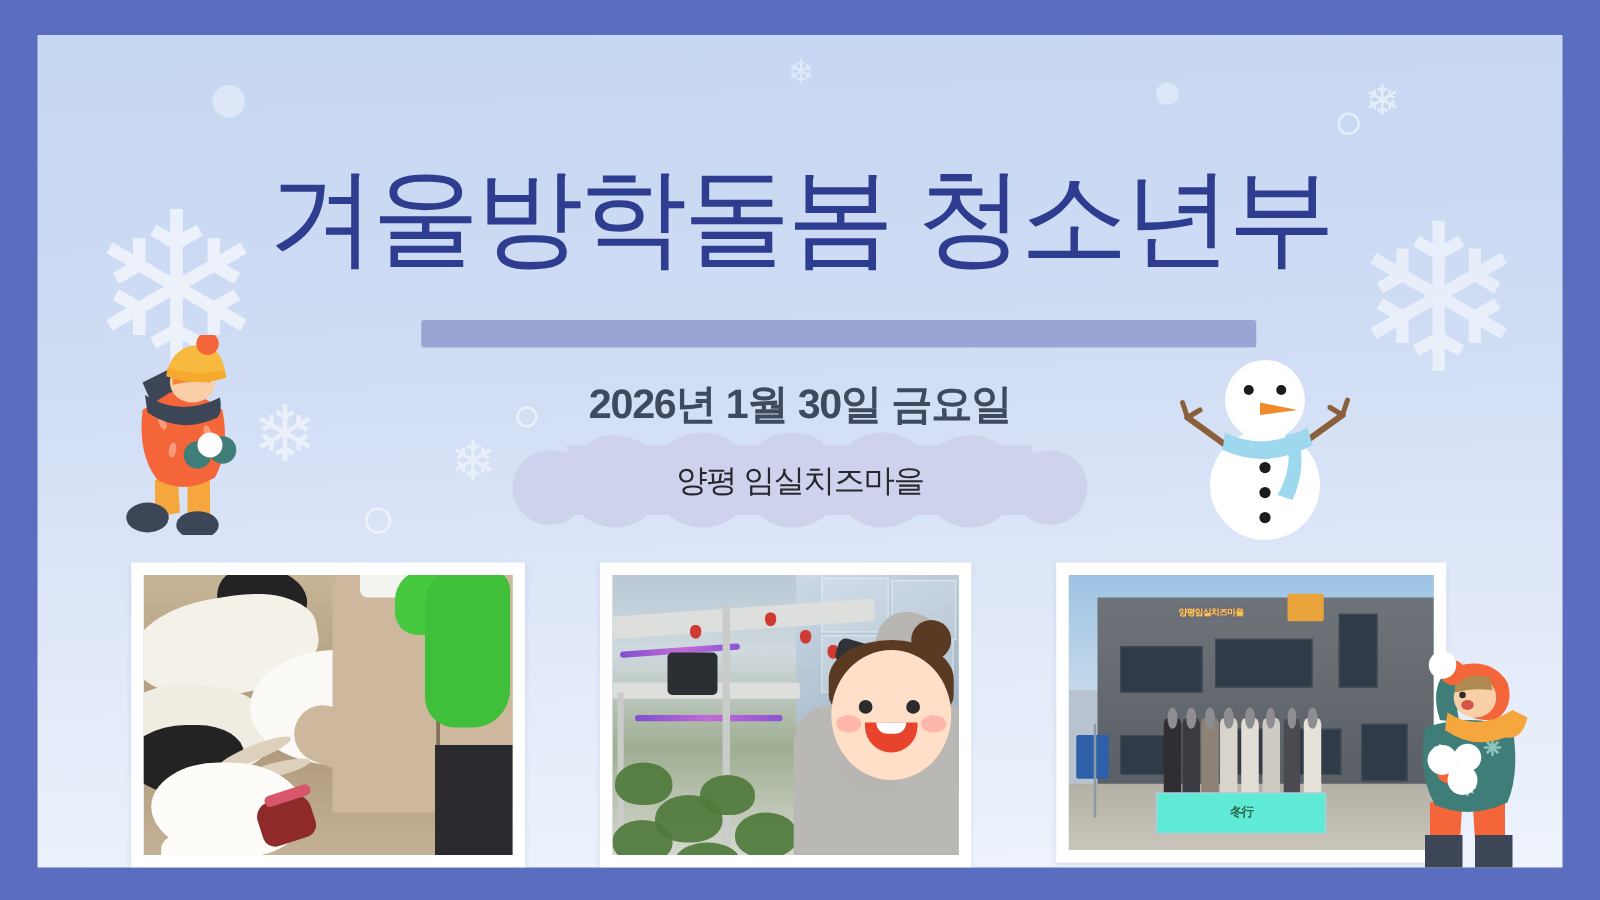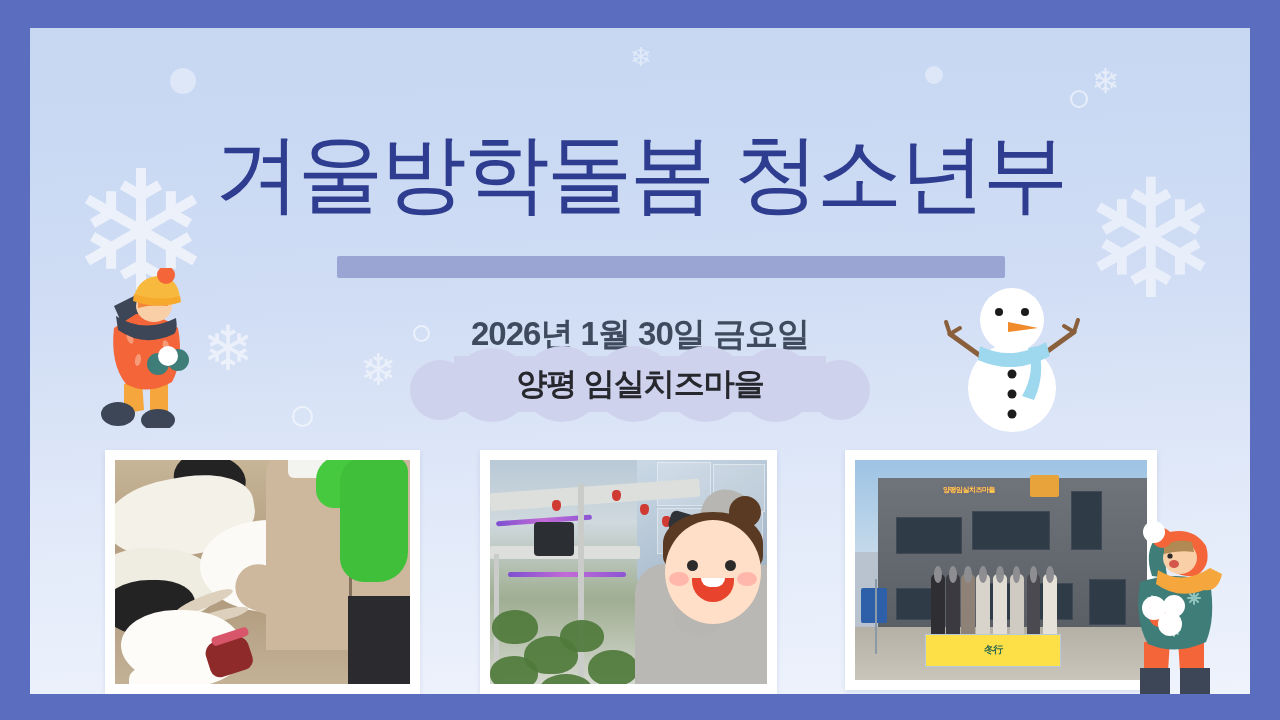--- a/index.html
+++ b/index.html
@@ -49,31 +49,31 @@
   .title{
     position:absolute;top:88px;left:0;right:0;text-align:center;
     font-size:86px;font-weight:normal;color:#2e3d8f;letter-spacing:-3px;
     white-space:nowrap;
   }
   .rule{
     position:absolute;top:228px;left:307px;width:668px;height:22px;
     background:#9ba5d4;border-radius:2px;
   }
   .date{
-    position:absolute;top:284px;left:0;right:0;text-align:center;
+    position:absolute;top:273px;left:0;right:0;text-align:center;
     font-size:33px;font-weight:bold;color:#3f4a5e;letter-spacing:-1px;
   }
 
   
   .cloud-wrap{position:absolute;top:318px;left:50%;transform:translateX(-50%);width:460px;height:76px;}
   .cloud-wrap .c{position:absolute;background:#cfd2ec;border-radius:50%;}
   .cloud-wrap .bar{position:absolute;left:44px;right:44px;top:10px;height:56px;background:#cfd2ec;}
   .cloud-wrap .label{
     position:absolute;inset:0;display:flex;align-items:center;justify-content:center;
-    font-size:31px;font-weight:bold;color:#26282e;letter-spacing:-1px;
+    font-size:25px;font-weight:normal;color:#26282e;letter-spacing:-1px;
   }
 
   
   .photos{position:absolute;top:422px;left:0;width:100%;height:246px;}
   .frame{
     position:absolute;background:#ffffff;padding:10px;box-sizing:border-box;
     box-shadow:0 2px 5px rgba(60,80,140,.13);
   }
   .frame .ph{position:relative;width:100%;height:100%;overflow:hidden;background:#b9c3cf;}
   .p1{left:75px;  top:0px; width:315px;height:244px;}
@@ -131,21 +131,21 @@
   .b-win{position:absolute;background:#2f3b47;border:1px solid #3f4a56;}
   .b-sign{position:absolute;left:16%;top:9%;width:46%;height:9%;background:transparent;
           font-size:7px;font-weight:bold;color:#ffd84d;letter-spacing:-.5px;white-space:nowrap;
           display:flex;align-items:center;justify-content:center;
           text-shadow:0 0 2px #e0442f,0 0 3px #2f7fd0;}
   .b-sign-box{position:absolute;left:60%;top:7%;width:10%;height:10%;background:#e8a33b;border-radius:2px;}
   .b-ground{position:absolute;left:0;bottom:0;width:100%;height:24%;background:linear-gradient(180deg,#b5b0a6,#c9c5ba);}
   .b-group{position:absolute;left:26%;bottom:16%;width:52%;height:32%;}
   .pp{position:absolute;bottom:0;width:9%;height:100%;border-radius:5px 5px 0 0;}
   .pp:after{content:"";position:absolute;left:22%;top:-12%;width:56%;height:24%;background:#8e8e92;border-radius:50%;}
-  .b-banner{position:absolute;left:24%;bottom:6%;width:46%;height:14%;background:#fde047;border:1px solid #b7cadb;
+  .b-banner{position:absolute;left:24%;bottom:6%;width:46%;height:14%;background:#5eead4;border:1px solid #b7cadb;
             display:flex;align-items:center;justify-content:center;}
   .b-banner span{font-size:10px;font-weight:bold;color:#2f6b4f;letter-spacing:-1px;}
   .b-blue-sign{position:absolute;left:2%;bottom:26%;width:9%;height:16%;background:#2d60a8;border-radius:2px;}
   .b-pole{position:absolute;left:7%;bottom:12%;width:2px;height:34%;background:#8a9aa6;}
 
   
   .char{position:absolute;}
 
   
   .kidL{left:58px;top:240px;width:130px;height:160px;}

